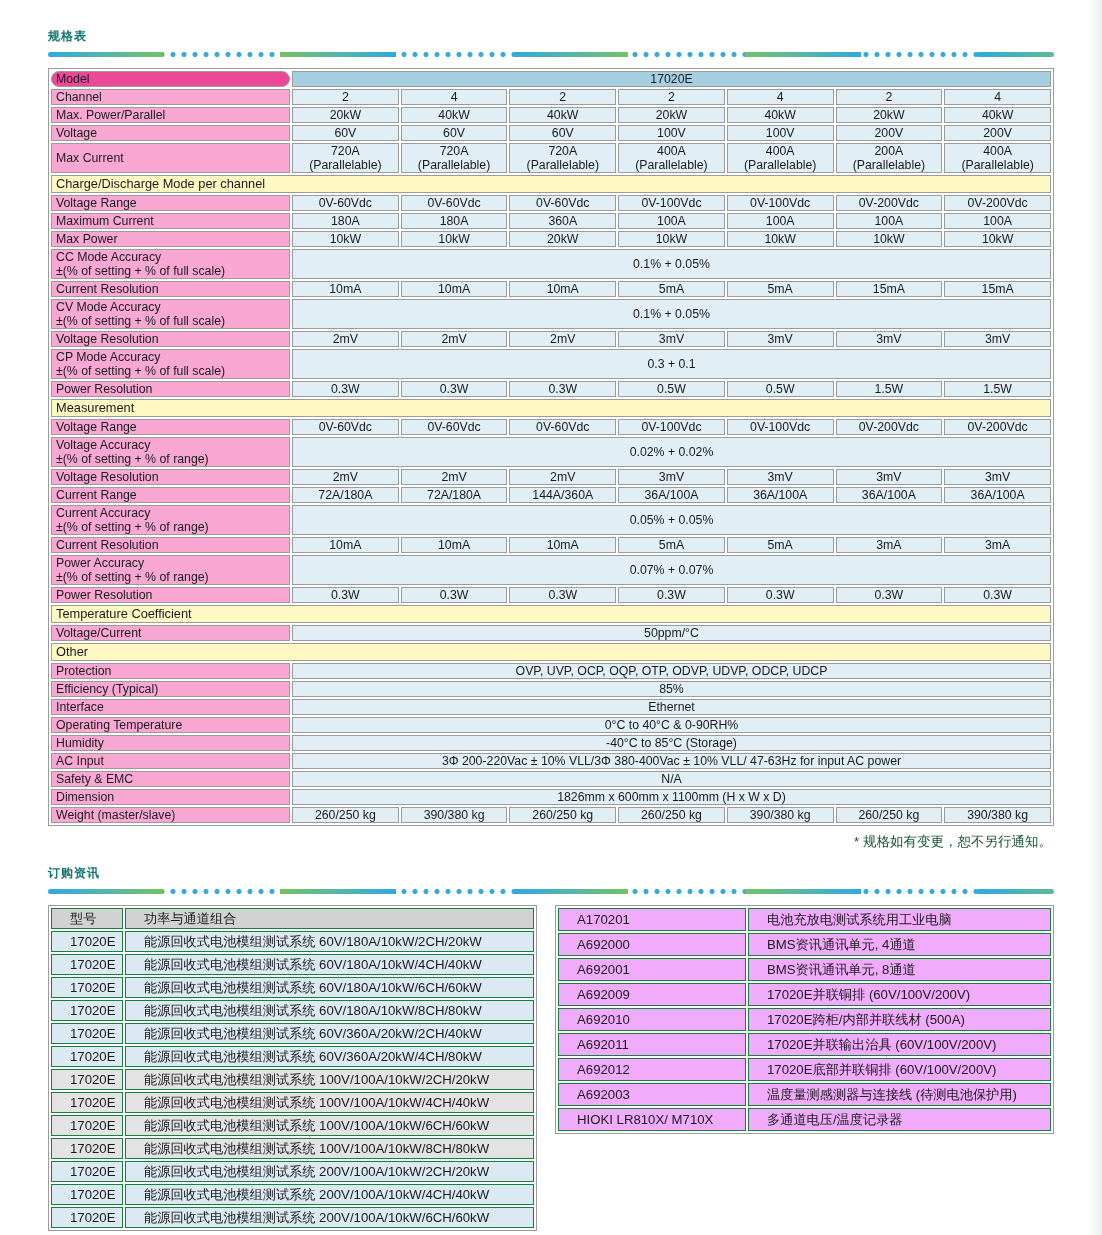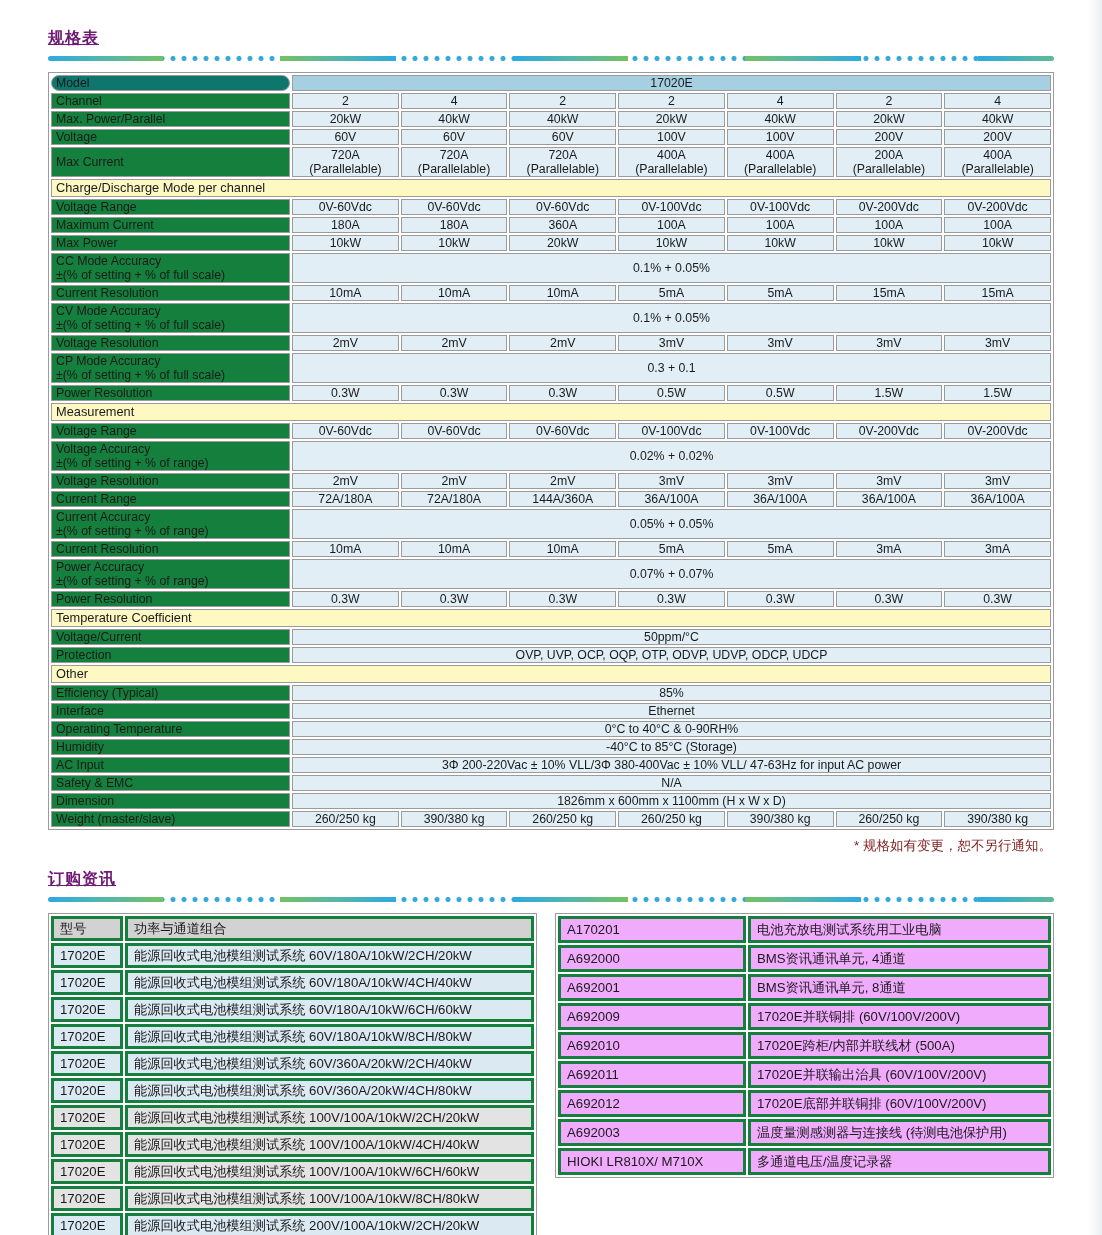--- a/index.html
+++ b/index.html
@@ -9,23 +9,22 @@
     font-family:"Liberation Sans","DejaVu Sans",sans-serif; color:#1a1a1a;
     overflow:hidden;
   }
   .edge-right {
     position:absolute; top:0; right:0; width:14px; height:100%;
     background:linear-gradient(90deg, rgba(236,239,241,0), #eceff1);
   }
   .page { width:1006px; margin:0 48px; padding-top:28px; }
 
   .sec-title {
-    color:#701a75; font-size:16px; font-weight:bold; margin:0 0 7px 0;
+    color:#0f766e; font-size:12px; font-weight:bold; margin:0 0 7px 0;
     letter-spacing:1px;
-    text-decoration:underline;
   }
   .divider {
     height:5px; margin-bottom:11px;
     background-image:
       repeating-linear-gradient(90deg,
         #2eaae1 0px, #55b6a9 58px, #74c163 115px, rgba(0,0,0,0) 115px, rgba(0,0,0,0) 232px,
         #74c163 232px, #55b6a9 290px, #2eaae1 348px, rgba(0,0,0,0) 348px, rgba(0,0,0,0) 465px),
       radial-gradient(circle at 4px 2.5px, #35aade 2.2px, rgba(53,170,222,0) 2.9px);
     background-size:auto 5px, 11px 5px;
     background-repeat:repeat-x, repeat-x;
@@ -35,38 +34,38 @@
   
   table.spec {
     width:100%; border-collapse:separate; border-spacing:2px;
     background:#ffffff; border:1px solid #9b9b9b;
     font-size:12.3px; table-layout:fixed;
   }
   table.spec td {
     border:1px solid #9b9b9b; padding:0 4px; line-height:14px;
     overflow:hidden;
   }
-  table.spec td.lbl { background:#15803d; text-align:left; white-space:pre-line; }
+  table.spec td.lbl { background:#f9a8d4; text-align:left; white-space:pre-line; }
   table.spec td.val { background:#e1eef6; text-align:center; white-space:pre-line; }
   table.spec td.section { background:#fef9c3; font-size:12.8px; line-height:16px; }
-  table.spec td.model { background:#0f766e;border-radius:8px; }
+  table.spec td.model { background:#ec4899;border-radius:8px; }
   table.spec td.model-val { background:#a6cfe2; text-align:center; }
 
   .footnote {
-    text-align:right; font-size:13.5px; margin:7px 2px 14px 0; color:#7f1d1d;
+    text-align:right; font-size:13.5px; margin:7px 2px 14px 0; color:#14532d;
   }
 
   
   .order-wrap { display:flex; align-items:flex-start; gap:18px; }
   table.order {
     border-collapse:separate; border-spacing:2px; background:#ffffff;
     border:1px solid #9b9b9b; font-size:13.2px; table-layout:fixed;
   }
   table.order td {
-    border:3px solid #15803d; padding:1px 6px; line-height:17px;
+    border:1px solid #15803d; padding:1px 18px; line-height:17px;
     white-space:pre-line; overflow:hidden;
   }
   table.order-left  { width:490px; }
   table.order-right { width:500px; }
   table.order td.hdr  { background:#d2d2d2; }
   table.order td.blue { background:#dbe9f3; }
   table.order td.gray { background:#e3e3e3; }
   table.order-right td { background:#f0abfc; line-height:19px; }
 </style>
 </head>
@@ -287,25 +286,25 @@
           <td class="val">0.3W</td>
         </tr>
         <tr>
           <td class="section" colspan="8">Temperature Coefficient</td>
         </tr>
         <tr>
           <td class="lbl">Voltage/Current</td>
           <td class="val" colspan="7">50ppm/°C</td>
         </tr>
         <tr>
+          <td class="section" colspan="8">Other</td>
+        </tr>
+        <tr>
           <td class="lbl">Protection</td>
           <td class="val" colspan="7">OVP, UVP, OCP, OQP, OTP, ODVP, UDVP, ODCP, UDCP</td>
-        </tr>
-        <tr>
-          <td class="section" colspan="8">Other</td>
         </tr>
         <tr>
           <td class="lbl">Efficiency (Typical)</td>
           <td class="val" colspan="7">85%</td>
         </tr>
         <tr>
           <td class="lbl">Interface</td>
           <td class="val" colspan="7">Ethernet</td>
         </tr>
         <tr>

